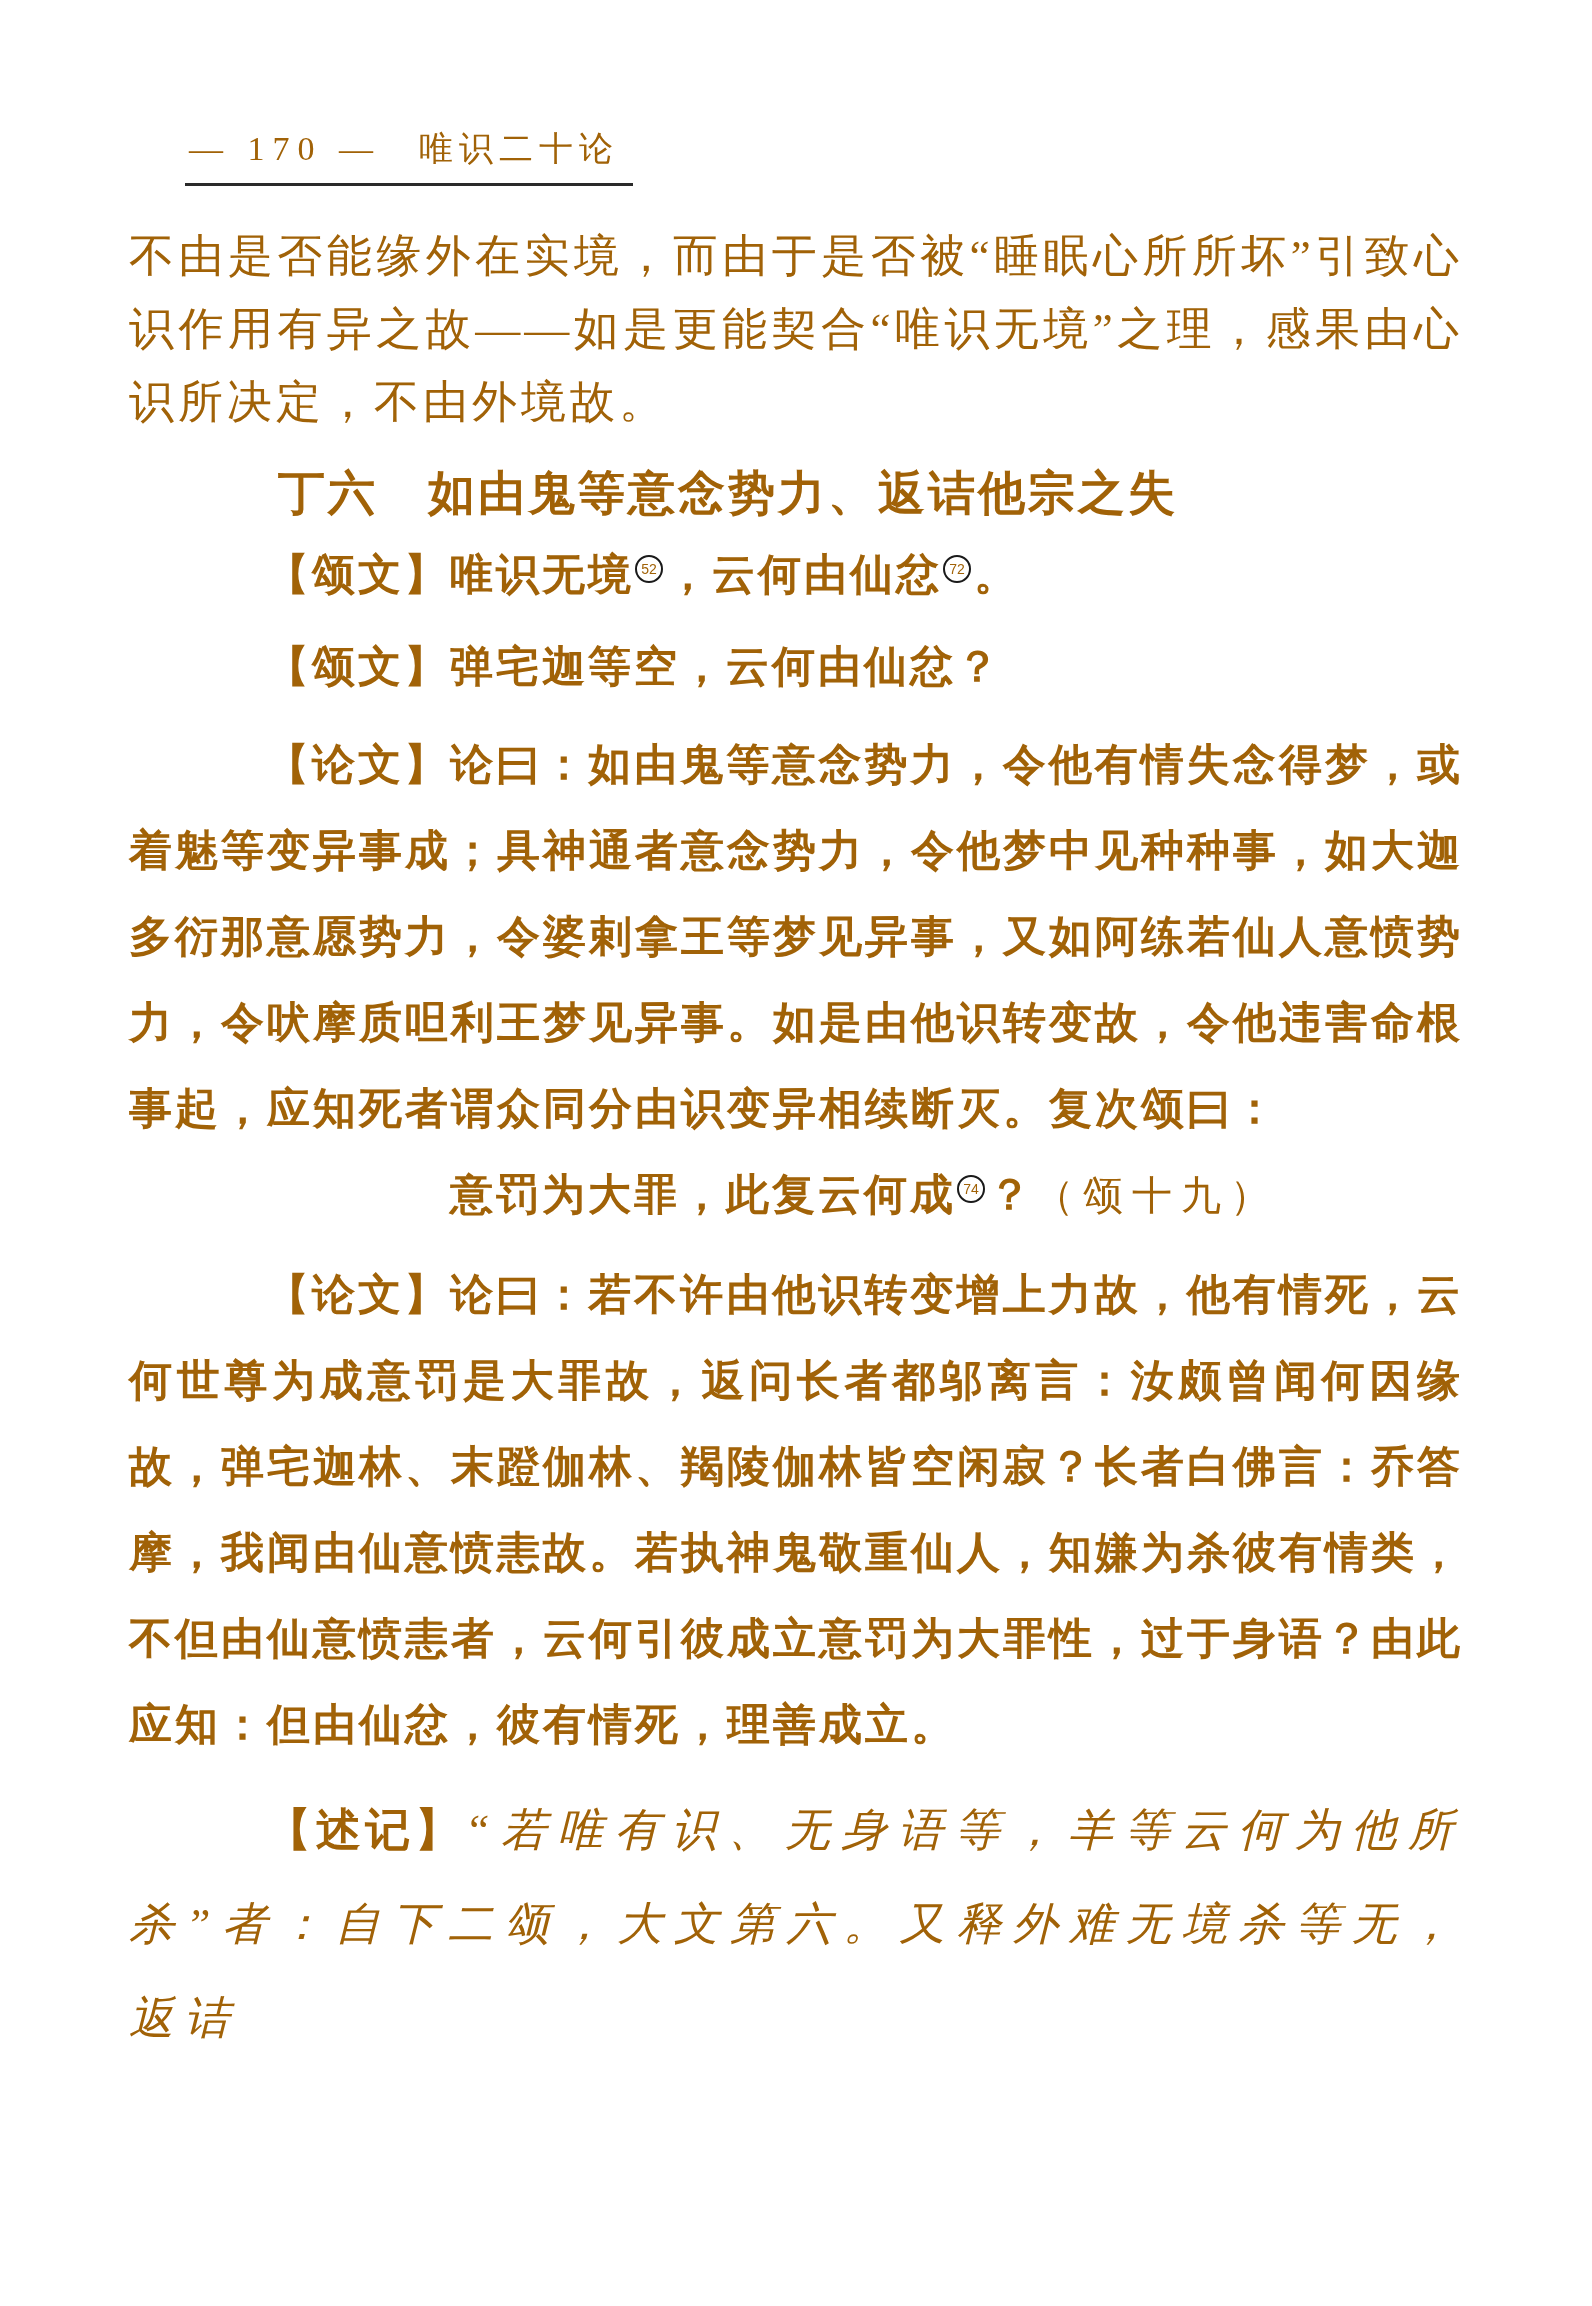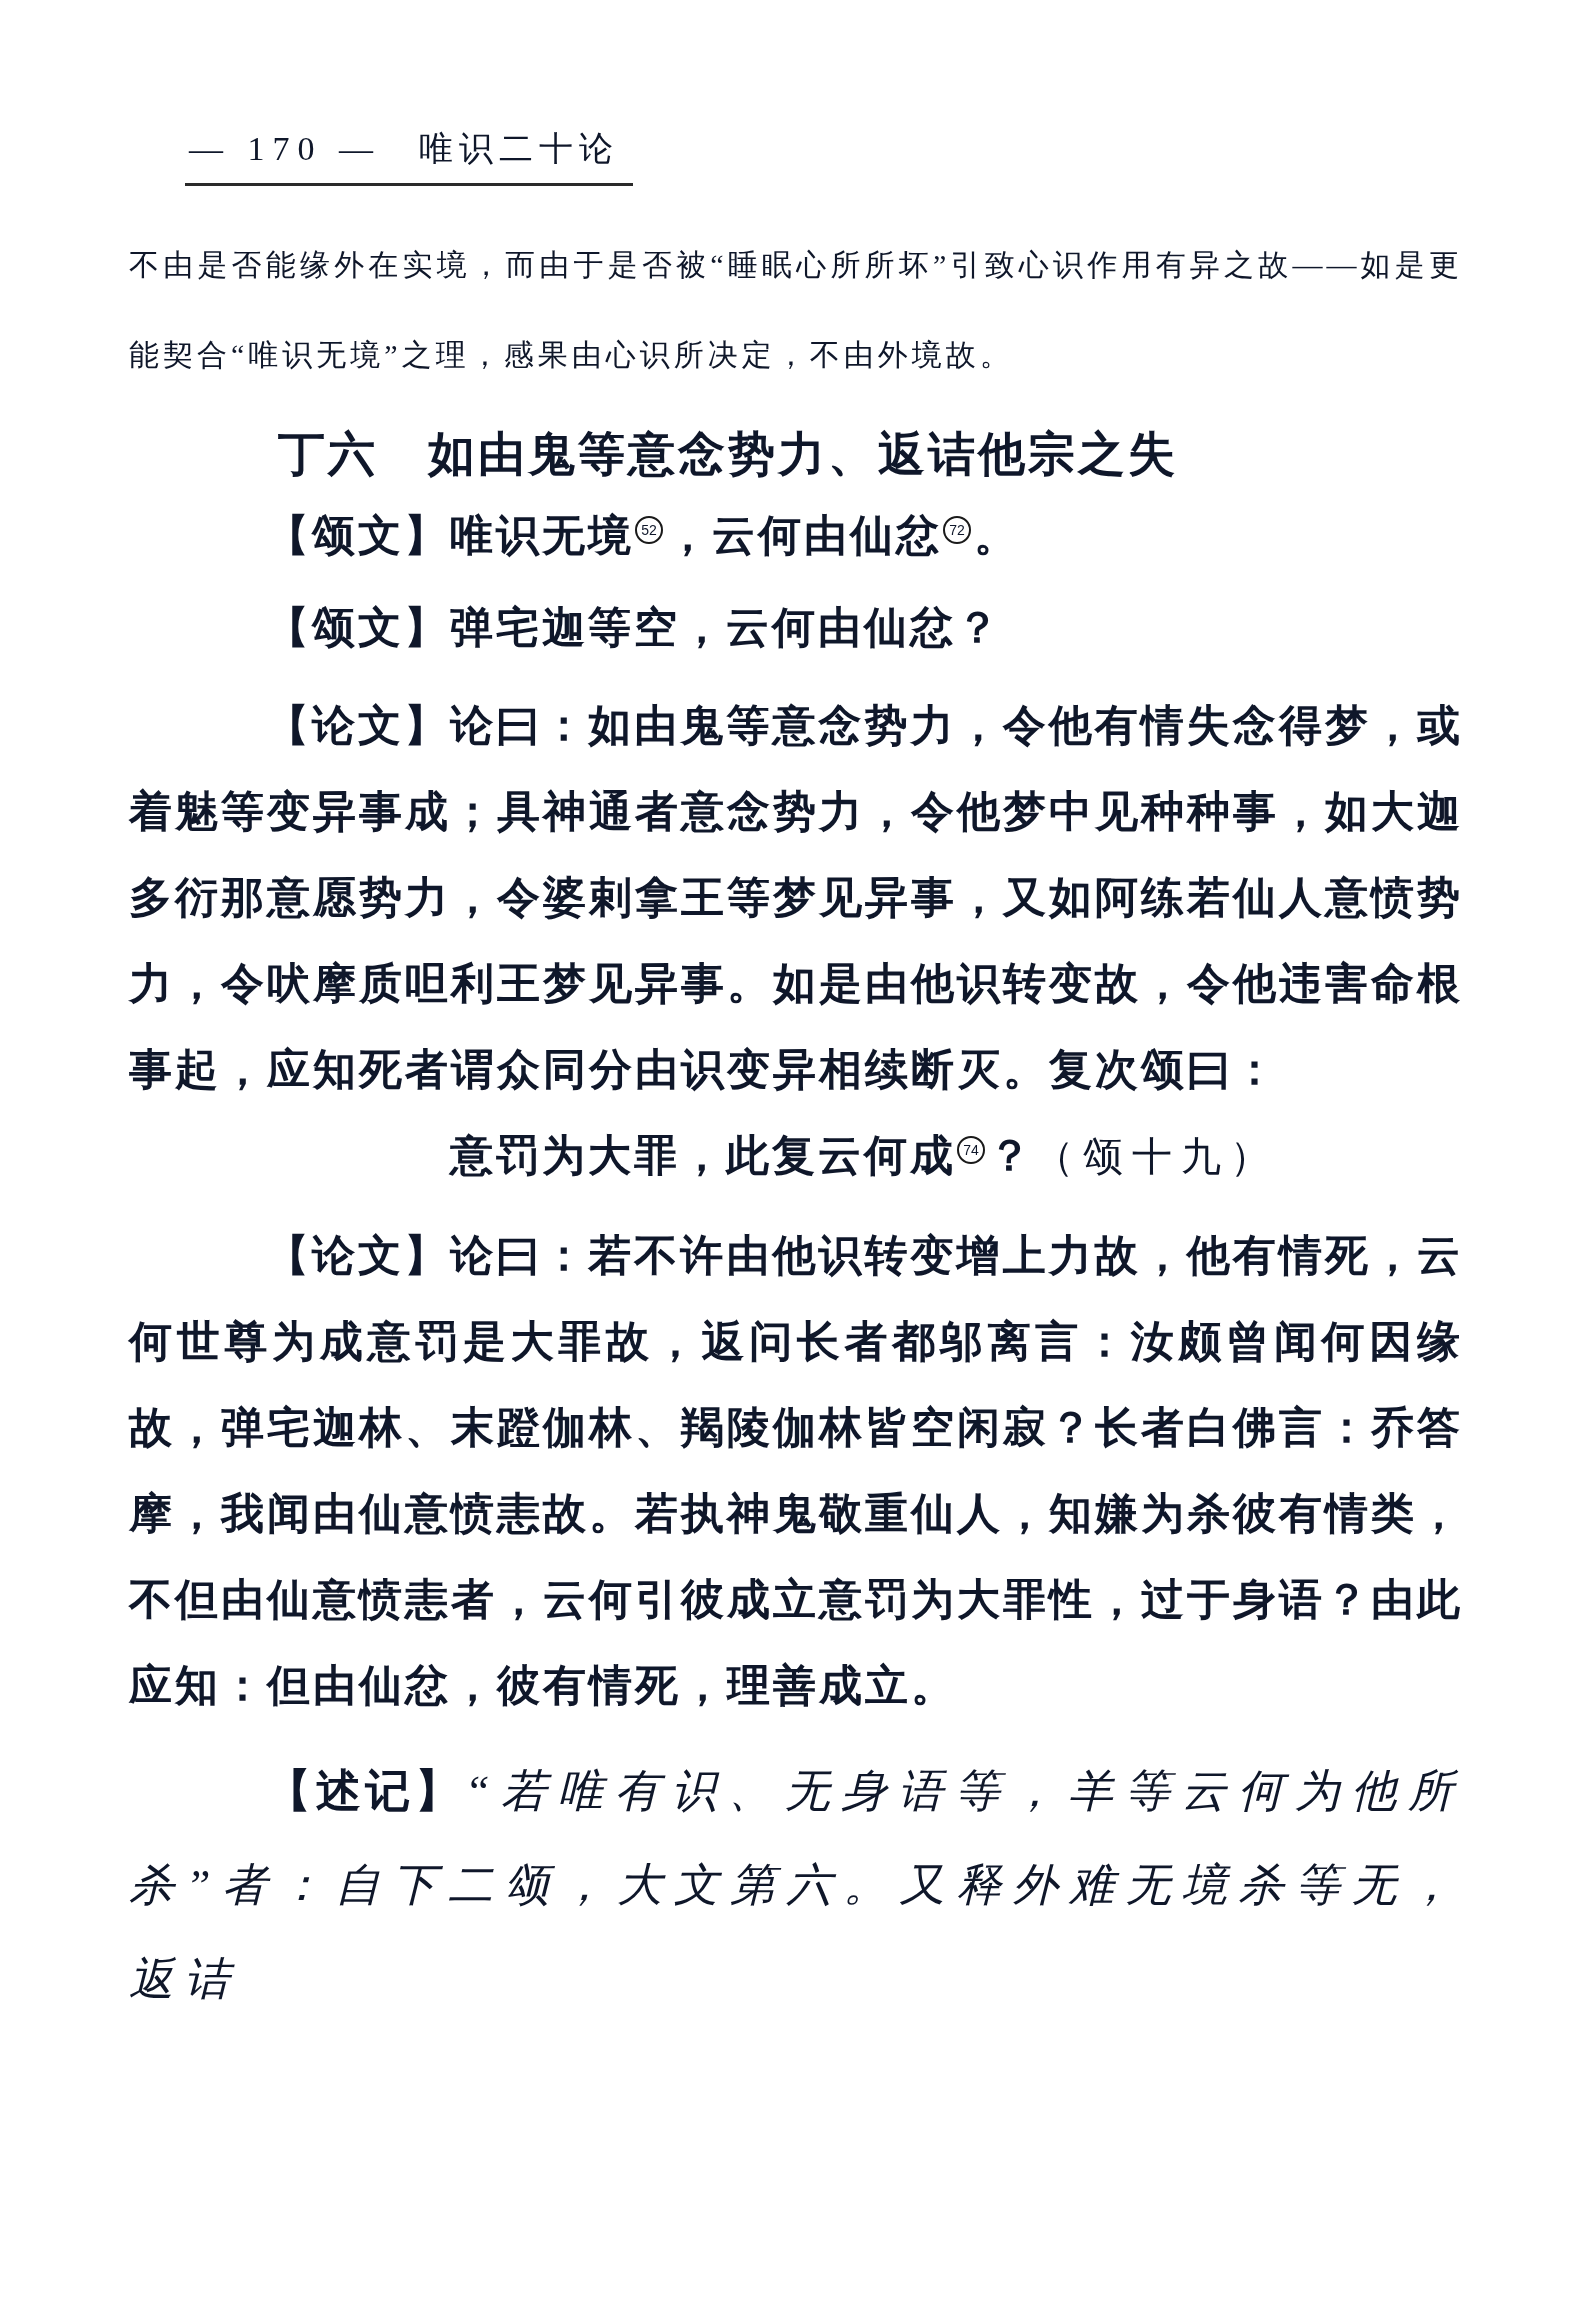--- a/index.html
+++ b/index.html
@@ -5,21 +5,21 @@
   html, body { margin: 0; padding: 0; background: #e8e8e8; }
   .page {
     position: relative;
     width: 1592px;
     height: 2306px;
     margin: 0 auto;
     background: #ffffff;
     overflow: hidden;
     box-sizing: border-box;
     padding: 0 129px;
-    color: #0f172a;
+    color: #a16207;
     font-family: "Liberation Serif", "DejaVu Serif", serif;
   }
   
   .header {
     display: inline-block;
     margin: 129px 0 0 56px;
     padding: 0 14px 14px 4px;
     border-bottom: 3px solid #2a2a2a;
     font-size: 34px;
     line-height: 40px;
@@ -27,22 +27,22 @@
     white-space: nowrap;
   }
   .header .folio { letter-spacing: 8px; }
   .header .book-title { margin-left: 38px; letter-spacing: 6px; }
   
   .para { margin: 0; text-align: justify; }
   .para span { white-space: pre-wrap; }
 
   .body-continue {
     margin-top: 34px;
-    font-size: 30px;
-    line-height: 90px;
+    font-size: 45px;
+    line-height: 73px;
     letter-spacing: 4px;
   }
   .heading {
     margin: 22px 0 4px 149px;
     font-family: "Liberation Sans", "DejaVu Sans", sans-serif;
     font-weight: 700;
     font-size: 47px;
     line-height: 64px;
     letter-spacing: 3px;
     text-align: left;

